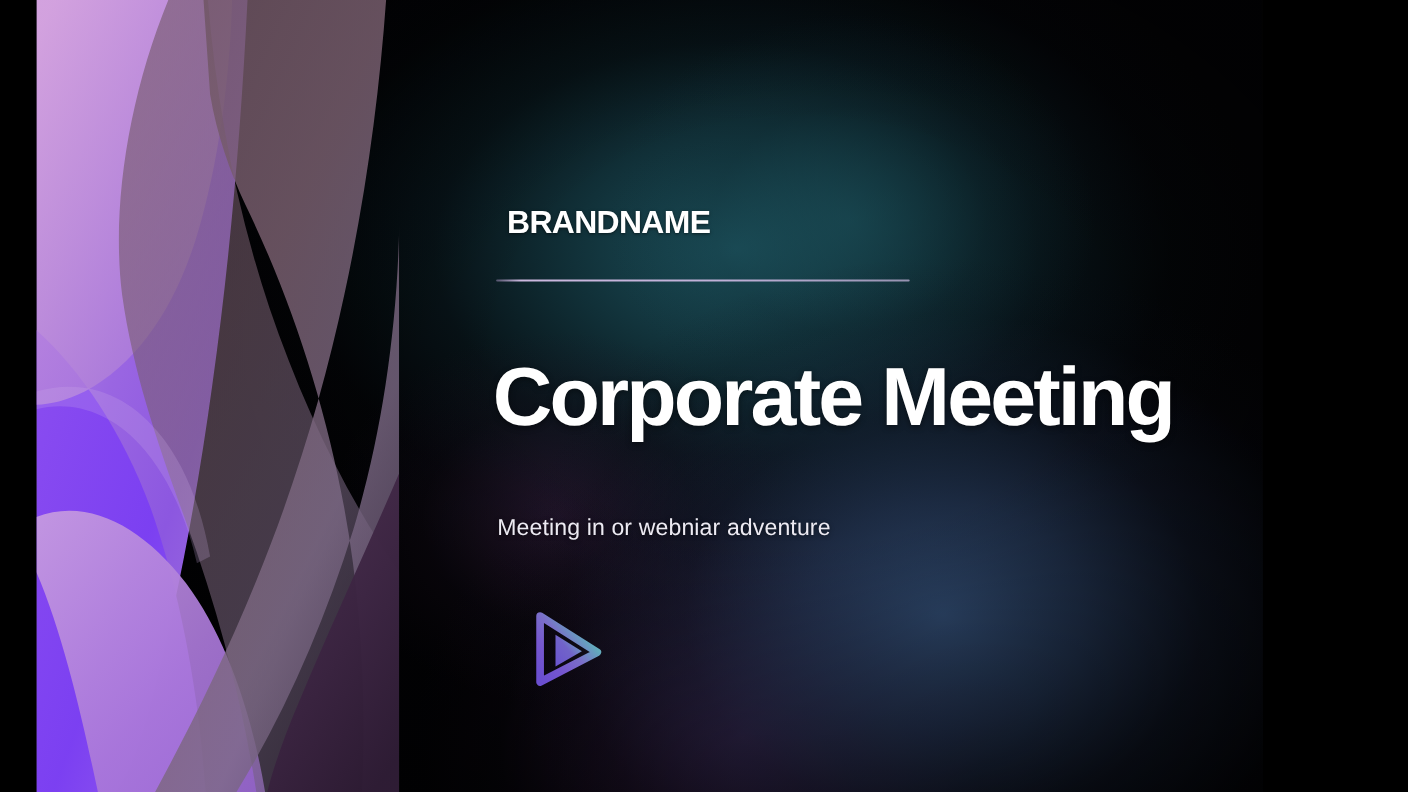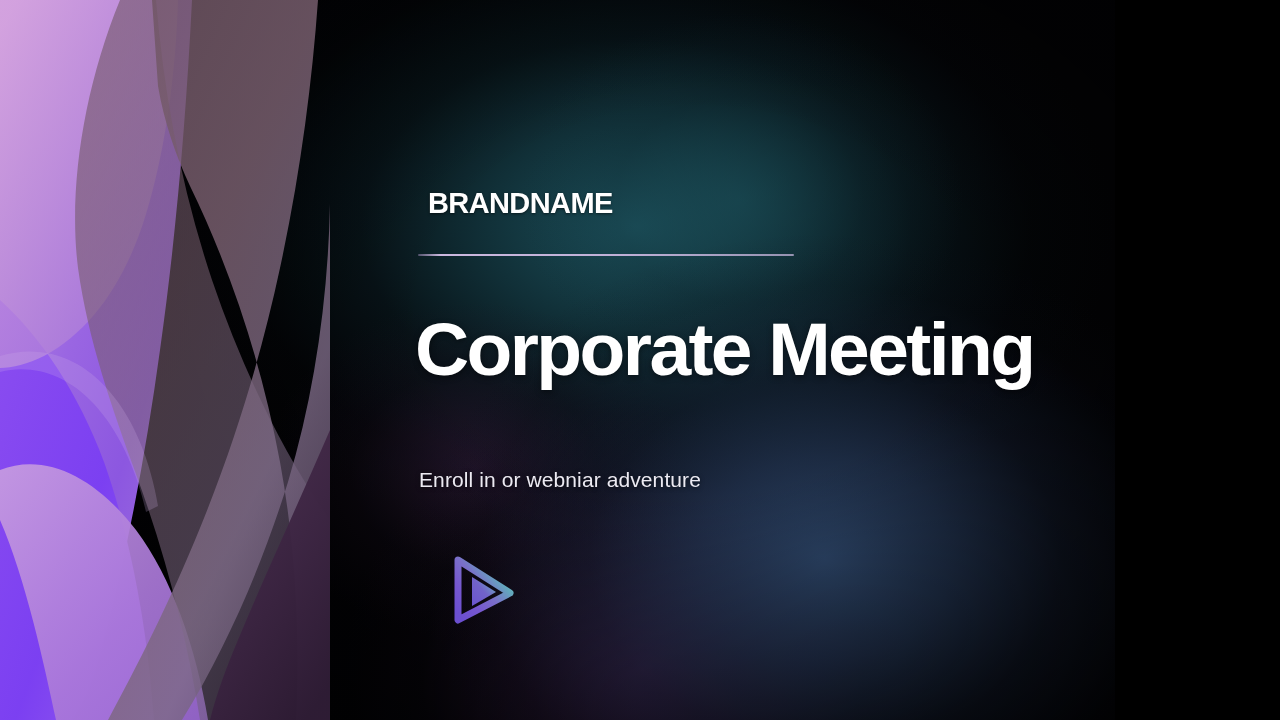--- a/index.html
+++ b/index.html
@@ -4,20 +4,21 @@
 <style>
   html,body{margin:0;padding:0;background:#000;}
   *{box-sizing:border-box;}
 
   #slide{
     position:relative;
     width:1115px;height:720px;
     overflow:hidden;
     background:#050507;
     font-family:"Liberation Sans", sans-serif;
+    margin-left:33px;
   }
 
   
   .bg-base{
     position:absolute;inset:0;
     background:#020204;
   }
   .glow-teal{
     position:absolute;
     left:130px;top:-200px;
@@ -108,21 +109,21 @@
     background:linear-gradient(90deg,
         rgba(190,160,215,0.40) 0%,
         rgba(214,192,232,0.95) 6%,
         rgba(205,185,226,0.92) 55%,
         rgba(182,170,206,0.80) 100%);
     border-radius:1px;
   }
 
   .headline{
     position:absolute;
-    left:-3px;top:264px;
+    left:-3px;top:275px;
     width:790px;
     color:#ffffff;
     font-size:75px;
     font-weight:bold;
     line-height:0.955;
     letter-spacing:-2.6px;
     text-shadow:0 2px 6px rgba(0,0,0,0.45);
   }
   .headline .hl-line{display:block;white-space:nowrap;}
 
@@ -243,21 +244,21 @@
   <div class="content">
 
     <div class="brandname">BRANDNAME</div>
 
     <div class="divider"></div>
 
     <h1 class="headline">
       <span class="hl-line">Corporate Meeting</span>
     </h1>
 
-    <div class="subtitle">Enroll in or webniar adventure</div>
+    <div class="subtitle">Meeting in or webniar adventure</div>
 
     <button class="play-btn" aria-label="Play">
       <span>
         <svg width="84" height="76" viewBox="0 0 84 76" aria-hidden="true">
           <defs>
             <linearGradient id="gPlayOuter" x1="0.05" y1="0.95" x2="0.95" y2="0.05">
               <stop offset="0%" stop-color="#6b4fd0"></stop>
               <stop offset="26%" stop-color="#7657cf"></stop>
               <stop offset="52%" stop-color="#7a6fc9"></stop>
               <stop offset="76%" stop-color="#63a8bd"></stop>

